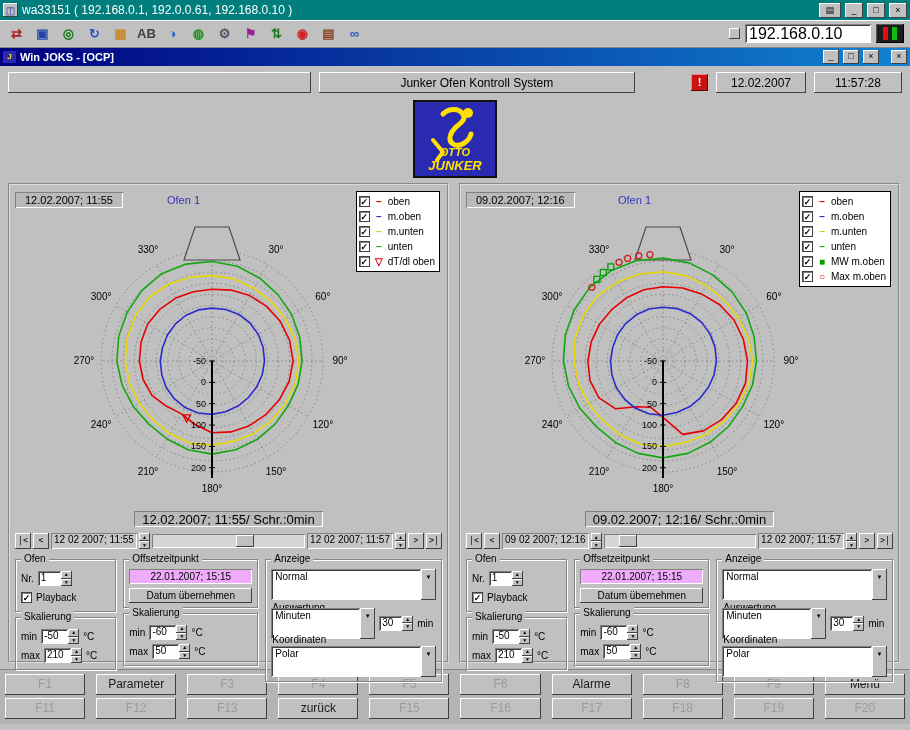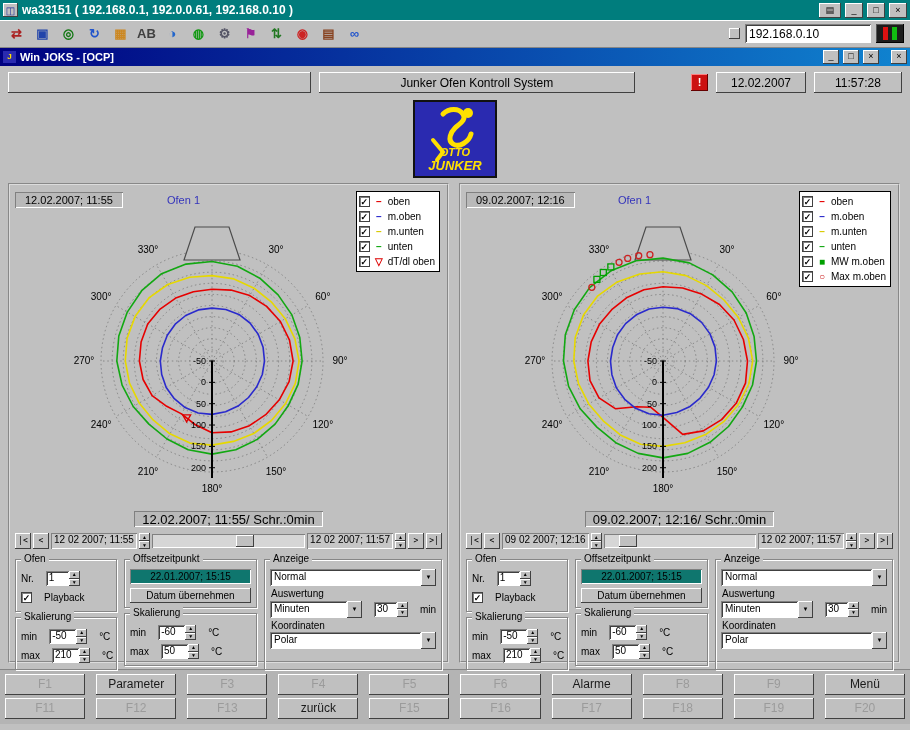--- a/index.html
+++ b/index.html
@@ -8,30 +8,30 @@
     width:910px; height:730px; overflow:hidden;
     background:#c0c0c0; color:#000;
     font-family:"Liberation Sans", sans-serif; font-size:11px;
   }
   
   .raised-thin { background:#c0c0c0; box-shadow: inset -1px -1px 0 #404040, inset 1px 1px 0 #ffffff; }
 
   
   .titlebar { height:20px; background:#007d7d; display:flex; align-items:center; padding:0 3px; gap:4px; }
   .titlebar-appicon { width:15px; height:14px; background:#c0c0c0; display:flex; align-items:center; justify-content:center; font-size:10px; color:#223399; box-shadow: inset -1px -1px 0 #404040, inset 1px 1px 0 #fff; }
-  .titlebar-title { flex:1; color:#fff; font-weight:bold; font-size:12px; white-space:nowrap; overflow:hidden; }
+  .titlebar-title { flex:1; color:#fff; font-weight:normal; font-size:12px; white-space:nowrap; overflow:hidden; }
   .tb-btn { width:18px; height:15px; text-align:center; line-height:14px; font-size:9px; color:#000; }
   .tb-btn.wide { width:22px; }
 
   
   .toolbar { height:28px; display:flex; align-items:center; padding:0 4px; gap:1px; border-bottom:1px solid #868686; box-shadow: inset 0 1px 0 #fff; }
   .tool-icon { width:25px; height:23px; display:flex; align-items:center; justify-content:center; font-size:13px; font-weight:bold; cursor:default; }
   .toolbar-right { margin-left:auto; display:flex; align-items:center; gap:5px; padding-right:2px; }
   .mini-square { width:11px; height:11px; }
-  .address-input { width:126px; height:19px; border:none; outline:none; padding:1px 4px; font-family:"Liberation Sans",sans-serif; font-size:12px; background:#fff; box-shadow: inset 1px 1px 0 #808080, inset -1px -1px 0 #fff, inset 2px 2px 0 #404040; }
+  .address-input { width:126px; height:19px; border:none; outline:none; padding:1px 4px; font-family:"Liberation Sans",sans-serif; font-size:16px; background:#fff; box-shadow: inset 1px 1px 0 #808080, inset -1px -1px 0 #fff, inset 2px 2px 0 #404040; }
   .indicator-btn { width:28px; height:19px; background:#1c1c1c; display:flex; align-items:center; justify-content:center; gap:4px; box-shadow: inset -1px -1px 0 #000, inset 1px 1px 0 #555; }
   .ind-bar { width:5px; height:13px; }
 
   
   .inner-titlebar { height:18px; background:linear-gradient(90deg,#000080,#1084d0); display:flex; align-items:center; padding:0 3px; gap:4px; }
   .inner-title { flex:1; color:#fff; font-weight:bold; font-size:11px; }
   .inner-appicon { width:13px; height:12px; background:#2a2ab0; color:#ffe000; font-size:8px; font-weight:bold; text-align:center; line-height:12px; }
   .itb-btn { width:16px; height:14px; text-align:center; line-height:13px; font-size:9px; }
   .itb-gap { width:4px; }
 
@@ -68,33 +68,33 @@
   .sc-date { height:16px; padding:1px 3px; font-size:10px; background:#c6c6c6; box-shadow: inset 1px 1px 0 #808080, inset -1px -1px 0 #fff; white-space:nowrap; }
   .sc-spin { display:flex; flex-direction:column; width:11px; height:16px; }
   .sc-spin span { height:8px; font-size:5px; text-align:center; line-height:8px; }
   .sc-track { flex:1; height:14px; background:#d6d6d6; box-shadow: inset 1px 1px 0 #808080, inset -1px -1px 0 #fff; position:relative; }
   .sc-thumb { position:absolute; top:1px; width:18px; height:12px; }
 
   
   .controls-row { display:flex; gap:7px; }
   .groupbox { position:relative; border:1px solid #868686; box-shadow: 1px 1px 0 #fff, inset 1px 1px 0 #fff; padding:9px 5px 4px 5px; margin-top:5px; }
   .group-label { position:absolute; top:-7px; left:5px; background:#c0c0c0; padding:0 3px; font-size:10px; }
-  .g-row { display:flex; align-items:center; gap:12px; height:19px; font-size:10px; }
+  .g-row { display:flex; align-items:center; gap:4px; height:19px; font-size:10px; }
   .g-col { display:flex; flex-direction:column; }
   .col1 { width:102px; } .col2 { width:136px; } .col3 { width:178px; }
   .spin { display:inline-flex; height:15px; }
   .spin-val { background:#fff; box-shadow: inset 1px 1px 0 #808080, inset -1px -1px 0 #fff, inset 2px 2px 0 #404040; width:27px; padding:1px 2px 0 3px; font-size:10px; }
   .spin-val.narrow { width:23px; }
   .spin-btns { display:flex; flex-direction:column; width:11px; }
   .spin-btns span { height:7.5px; font-size:5px; line-height:7px; text-align:center; }
-  .dd { display:inline-flex; height:17px; width:100%; }
+  .dd { display:inline-flex; height:31px; width:100%; }
   .dd-val { flex:1; background:#fff; box-shadow: inset 1px 1px 0 #808080, inset -1px -1px 0 #fff, inset 2px 2px 0 #404040; padding:2px 4px 0 4px; font-size:10px; white-space:nowrap; overflow:hidden; }
   .dd-btn { width:15px; font-size:6px; text-align:center; line-height:16px; }
   .dd.mid { width:104px; }
-  .offset-field { background:#0f766e; box-shadow: inset 1px 1px 0 #808080, inset -1px -1px 0 #fff; padding:2px 6px; font-size:10px; text-align:center; margin-bottom:4px; }
+  .offset-field { background:#f0abfc; box-shadow: inset 1px 1px 0 #808080, inset -1px -1px 0 #fff; padding:2px 6px; font-size:10px; text-align:center; margin-bottom:4px; }
   .offset-btn { padding:2px 4px; font-size:10px; text-align:center; }
   .glabel { font-size:10px; margin:2px 0 1px 1px; }
 
   
   .fkeys { margin-top:6px; padding:2px 2px; background:#b4b4b4; box-shadow: inset 0 1px 0 #868686; }
   .fkey-row { display:flex; gap:11px; margin:3px 3px; }
   .fkey { flex:1; height:21px; text-align:center; line-height:21px; font-size:12px; color:#9b9b9b; cursor:default; }
   .fkey.active { color:#1a1a1a; }
 </style>
 </head>

